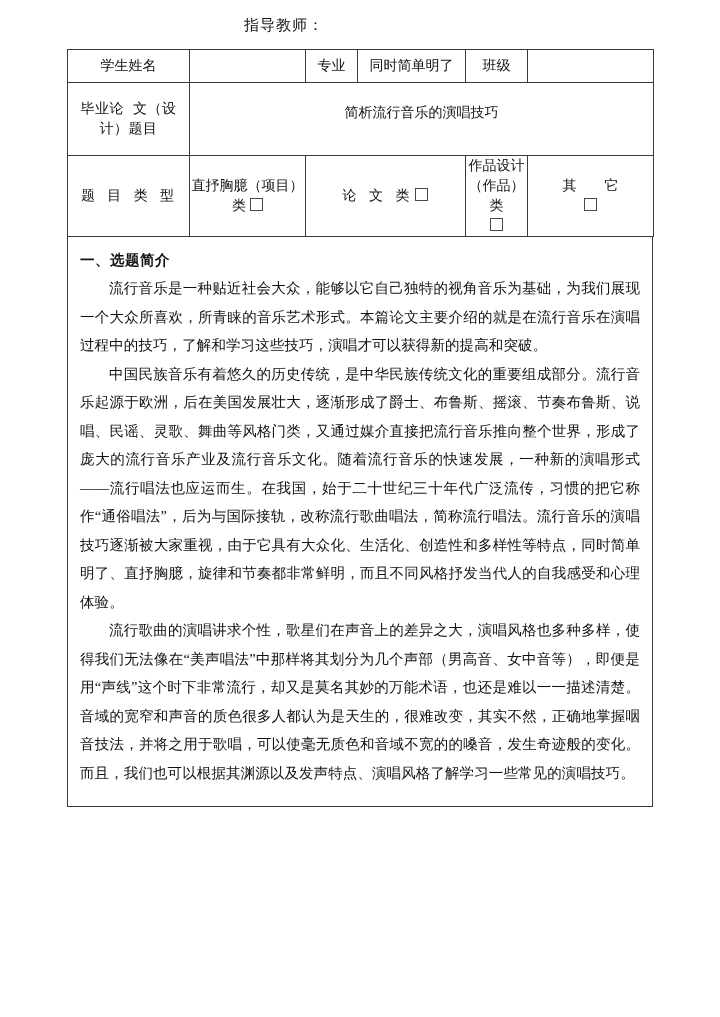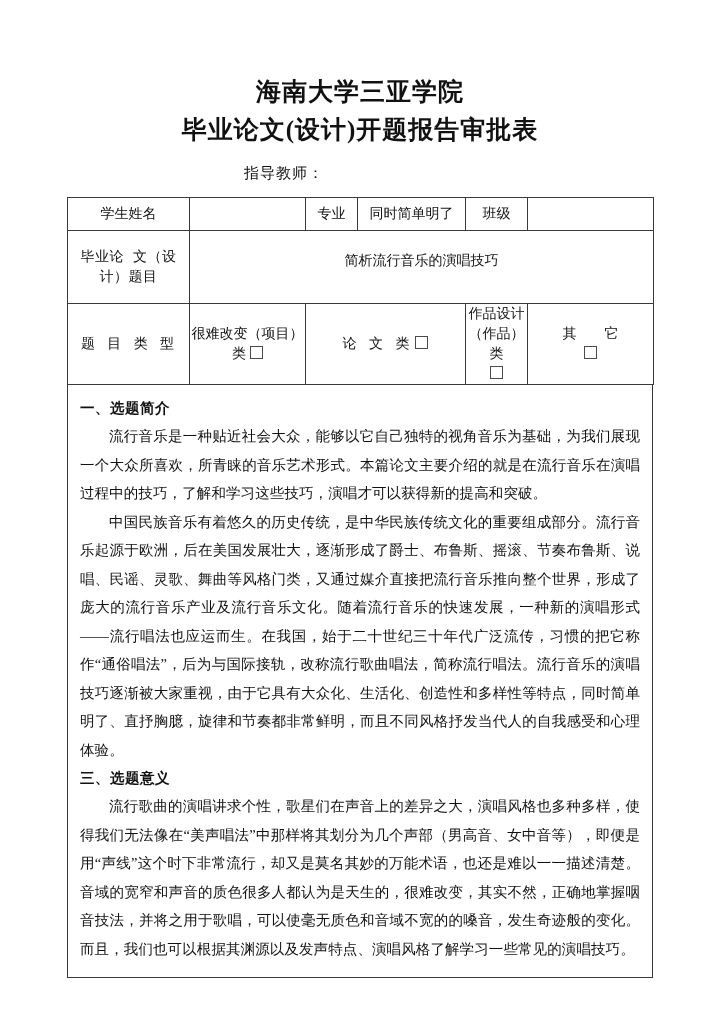--- a/index.html
+++ b/index.html
@@ -122,24 +122,20 @@
     text-indent: 2em;
     letter-spacing: 0.1px;
     color: #111111;
   }
 </style>
 </head>
 <body>
 
 <div class="page">
 
-  <div class="title-block">
-    <div class="title-line1">海南大学三亚学院</div>
-    <div class="title-line2">毕业论文(设计)开题报告审批表</div>
-  </div>
 
   <div class="teacher-line">指导教师：</div>
 
   <div class="form-wrap">
     <table class="form">
       <colgroup>
         <col style="width:122px">
         <col style="width:116px">
         <col style="width:52px">
         <col style="width:108px">
@@ -158,21 +154,21 @@
         <tr class="title-row">
           <td class="title-label">
             <div>毕业论 文（设</div>
             <div>计）题目</div>
           </td>
           <td colspan="5" class="cell-pad" style="vertical-align:top;padding-top:20px;">简析流行音乐的演唱技巧</td>
         </tr>
         <tr class="type-row">
           <td class="label-sparse">题 目 类 型</td>
           <td class="type-cell">
-            <div>很难改变（项目）</div>
+            <div>直抒胸臆（项目）</div>
             <div>
               <span>类</span><span class="cbx"></span>
             </div>
           </td>
           <td colspan="2" class="type-cell">
             <span class="label-sparse">论  文  类</span><span class="cbx"></span>
           </td>
           <td class="type-cell">
             <div>作品设计（作品）类</div>
             <div><span class="cbx" style="margin-left:0"></span></div>
@@ -191,19 +187,18 @@
     <div>
       <div class="sec-head">一、选题简介</div>
       <div class="sec-body">流行音乐是一种贴近社会大众，能够以它自己独特的视角音乐为基础，为我们展现一个大众所喜欢，所青睐的音乐艺术形式。本篇论文主要介绍的就是在流行音乐在演唱过程中的技巧，了解和学习这些技巧，演唱才可以获得新的提高和突破。</div>
     </div>
 
     <div>
       <div class="sec-body">中国民族音乐有着悠久的历史传统，是中华民族传统文化的重要组成部分。流行音乐起源于欧洲，后在美国发展壮大，逐渐形成了爵士、布鲁斯、摇滚、节奏布鲁斯、说唱、民谣、灵歌、舞曲等风格门类，又通过媒介直接把流行音乐推向整个世界，形成了庞大的流行音乐产业及流行音乐文化。随着流行音乐的快速发展，一种新的演唱形式——流行唱法也应运而生。在我国，始于二十世纪三十年代广泛流传，习惯的把它称作“通俗唱法”，后为与国际接轨，改称流行歌曲唱法，简称流行唱法。流行音乐的演唱技巧逐渐被大家重视，由于它具有大众化、生活化、创造性和多样性等特点，同时简单明了、直抒胸臆，旋律和节奏都非常鲜明，而且不同风格抒发当代人的自我感受和心理体验。</div>
     </div>
 
     <div>
-      <div class="sec-head">三、选题意义</div>
       <div class="sec-body">流行歌曲的演唱讲求个性，歌星们在声音上的差异之大，演唱风格也多种多样，使得我们无法像在“美声唱法”中那样将其划分为几个声部（男高音、女中音等），即便是用“声线”这个时下非常流行，却又是莫名其妙的万能术语，也还是难以一一描述清楚。音域的宽窄和声音的质色很多人都认为是天生的，很难改变，其实不然，正确地掌握咽音技法，并将之用于歌唱，可以使毫无质色和音域不宽的的嗓音，发生奇迹般的变化。而且，我们也可以根据其渊源以及发声特点、演唱风格了解学习一些常见的演唱技巧。</div>
     </div>
 
   </div>
 
 </div>
 
 </body></html>

